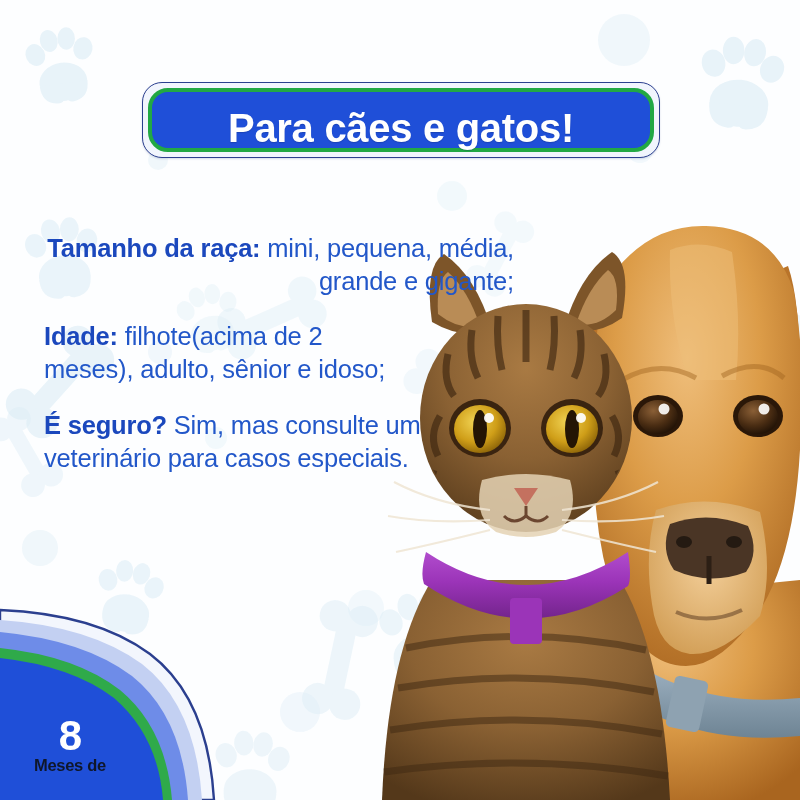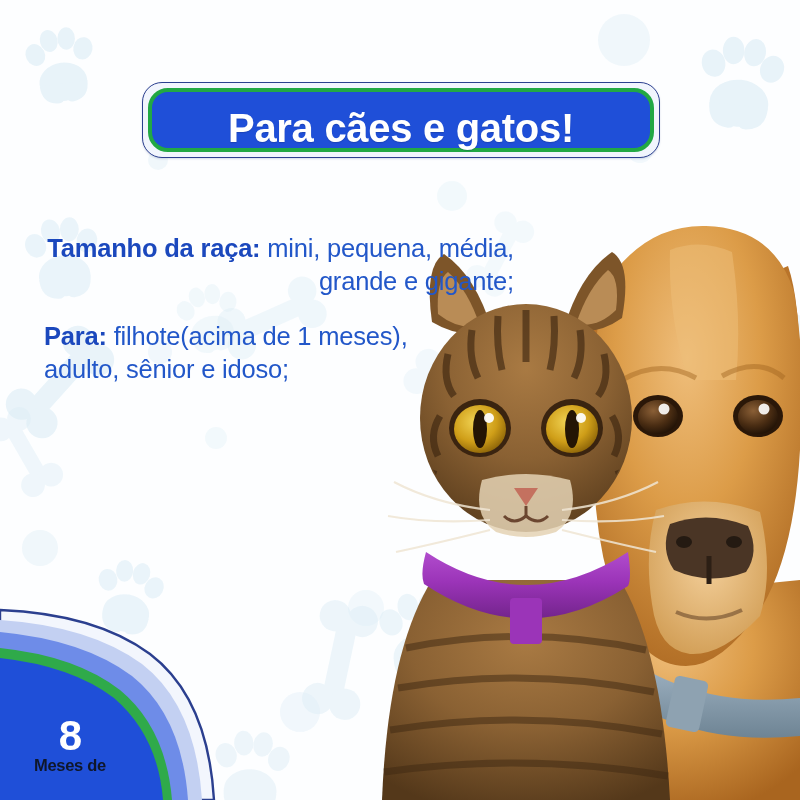--- a/index.html
+++ b/index.html
@@ -335,21 +335,24 @@
     <div id="title-inner">
       <div id="title-text">Para cães e gatos!</div>
     </div>
   </div>
 
   <div id="copy">
     <p class="para" id="para-1">
       <b>Tamanho da raça:</b><span class="rest"> mini, pequena, média, grande e gigante;</span>
     </p>
     <p class="para" id="para-2">
-      <b>Para:</b><span class="rest"> filhote(acima de 1 meses), adulto, sênior e idoso;</span>
+      <b>Idade:</b><span class="rest"> filhote(acima de 2 meses), adulto, sênior e idoso;</span>
+    </p>
+    <p class="para" id="para-3">
+      <b>É seguro?</b><span class="rest"> Sim, mas consulte um veterinário para casos especiais.</span>
     </p>
   </div>
 
   <svg id="badge" viewBox="0 0 230 230">
 
     <path d="M 0 40 Q 96 44 150 84 Q 208 128 214 230 L 0 230 Z" fill="#f3f6fd" stroke="#2b3f8f" stroke-width="2.4"></path>
 
     <path d="M 0 50 Q 90 56 142 94 Q 196 136 202 230 L 0 230 Z" fill="#c3d0f2"></path>
 
     <path d="M 0 62 Q 84 70 132 106 Q 182 146 188 230 L 0 230 Z" fill="#6e8ce8"></path>

